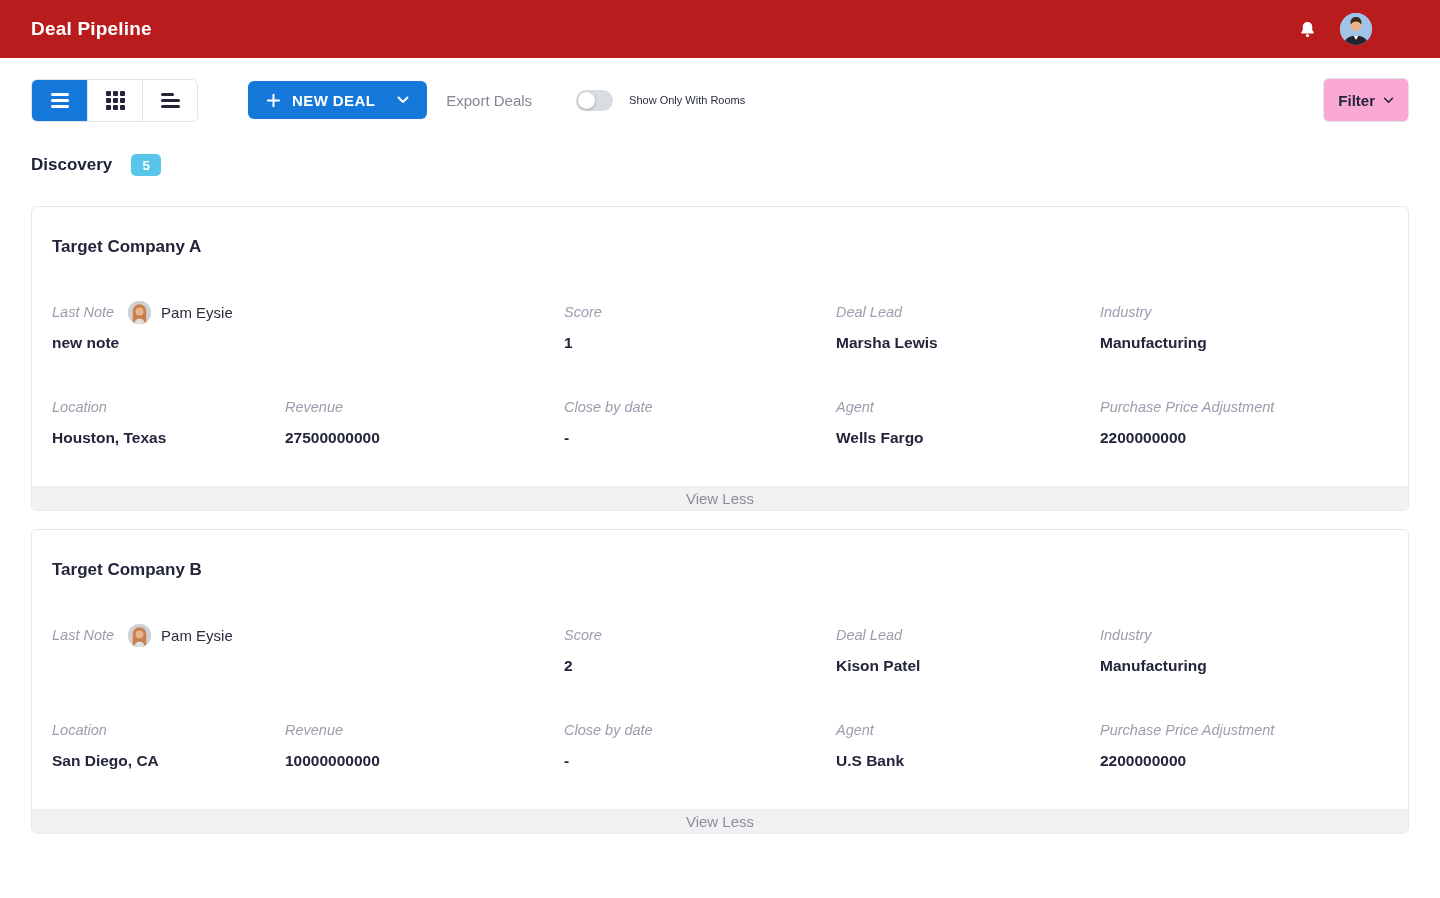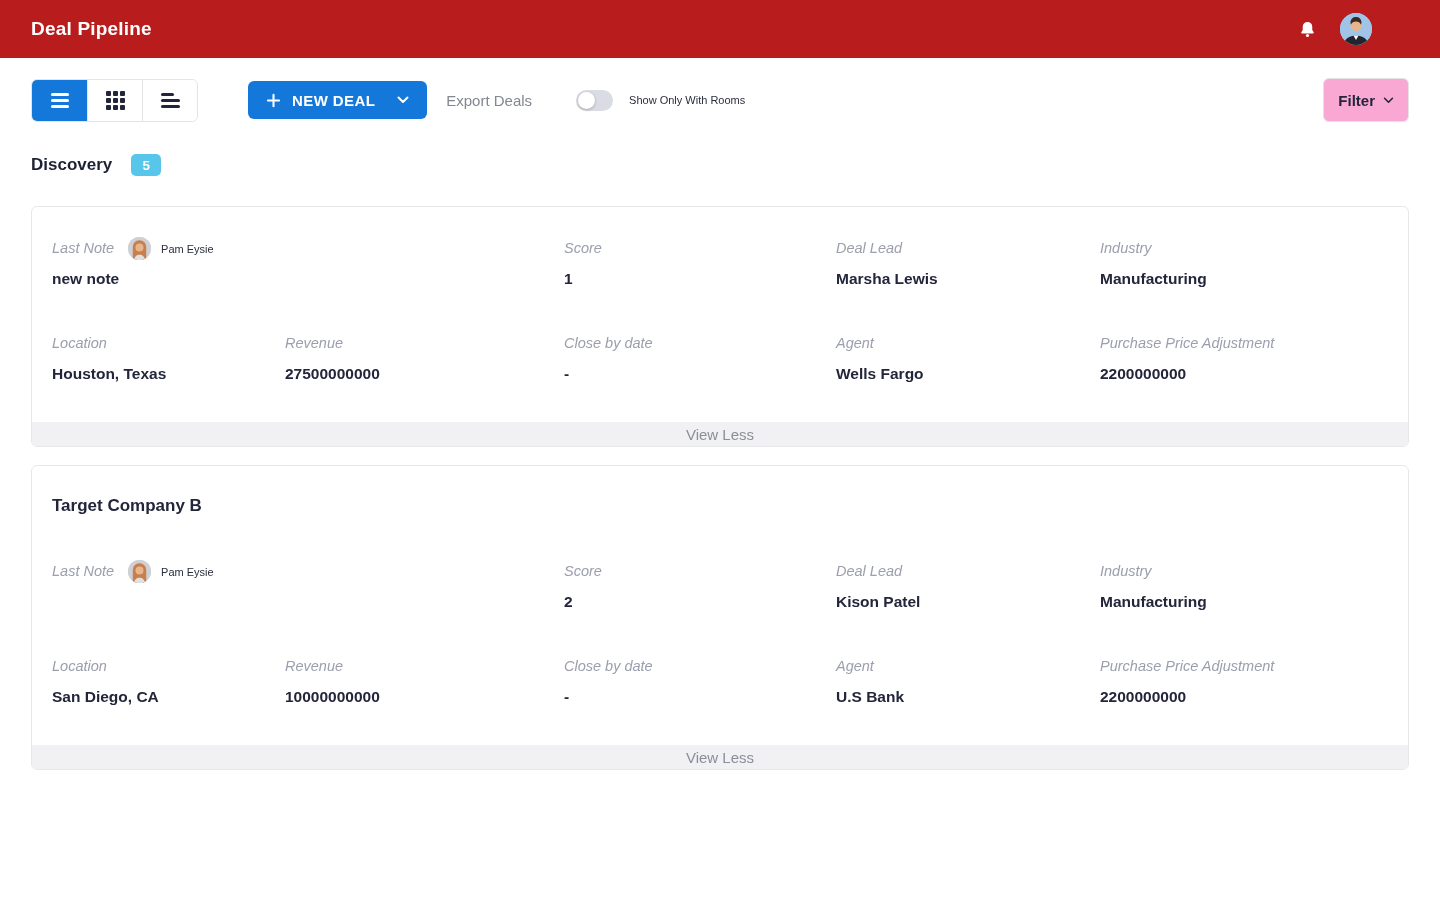--- a/index.html
+++ b/index.html
@@ -119,21 +119,21 @@
     display:grid;
     grid-template-columns: 233px 279px 272px 264px 1fr;
     row-gap: 44px;
   }
   .field .label { font-size:14.5px; color:#9B9EAC; line-height:23px; margin-bottom:10px;font-style:italic; }
   .field .value { font-size:15.5px; font-weight:700; color:#23263B; line-height:18px; }
   .note-field { grid-column: 1 / 3; }
   .note-field .label-row { display:flex; align-items:center; height:23px; margin-bottom:10px; }
   .note-field .label-row .label { margin:0 14px 0 0; }
   .mini-avatar { width:23px; height:23px; border-radius:50%; overflow:hidden; background:#CFD0D4; flex:none; }
-  .author-name { margin-left:10px; font-size:11px; color:#2A2E3E; }
+  .author-name { margin-left:10px; font-size:15px; color:#2A2E3E; }
   .note-field .value { max-width:490px; white-space:nowrap; overflow:hidden; text-overflow:ellipsis; }
 
   .view-less {
     height:24px; background:#F1F1F3; color:#8B8E99; font-size:15px;
     display:flex; align-items:center; justify-content:center;
     margin-top: 13px; cursor:pointer; width:100%; border:none;
     font-family:"Liberation Sans",sans-serif;
   }
 </style>
 </head>
@@ -227,20 +227,21 @@
   </button>
 </div>
 
 <div class="section-head">
   <span class="section-title">Discovery</span>
   <span class="section-badge">5</span>
 </div>
 
 <div class="card">
   <div class="card-body">
+    <div class="card-title">Target Company A</div>
     <div class="field-grid">
 
       <div class="field note-field">
         <div class="label-row">
           <span class="label">Last Note</span>
           <span class="mini-avatar">
             <svg width="23" height="23" viewBox="0 0 24 24">
               <rect width="24" height="24" fill="#CFD0D4"></rect>
               <path d="M5 24V11c0-4.5 3-7.5 7-7.5s7 3 7 7.5v13z" fill="#C77F4E"></path>
               <circle cx="12" cy="11" r="4.2" fill="#E8B48C"></circle>

